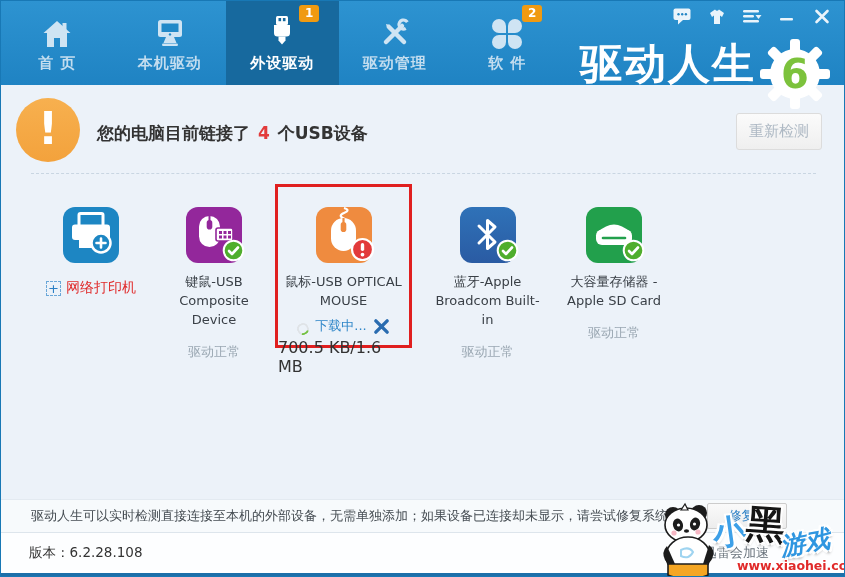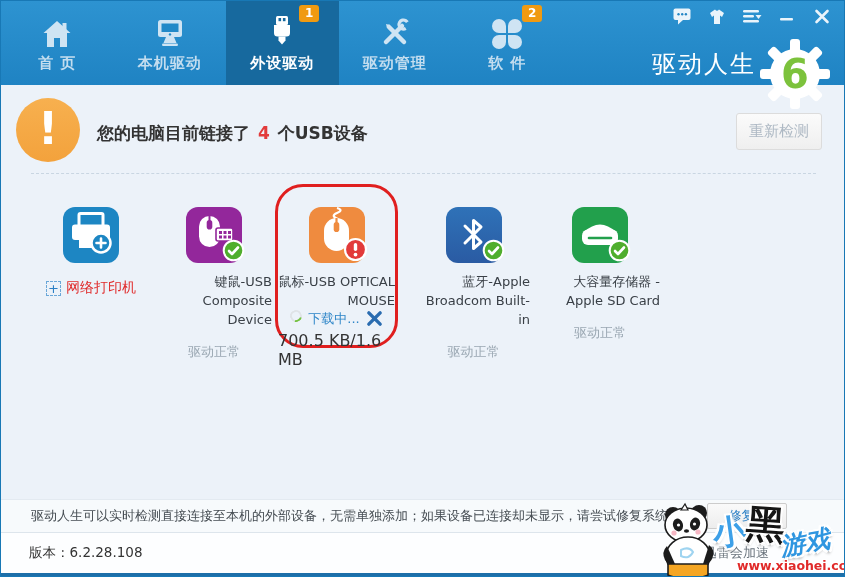--- a/index.html
+++ b/index.html
@@ -21,53 +21,53 @@
   .nav-badge{position:absolute;top:-8px;right:-20px;background:#f09a11;color:#fff;
     font-size:12px;line-height:17px;padding:0 6px;border-radius:3px;font-weight:bold;}
   .petals{width:30px;height:30px;display:grid;grid-template-columns:14px 14px;grid-template-rows:14px 14px;gap:2px;}
   .petal{background:#cfe4f3;}
   .petal.p1{border-radius:50% 50% 0 50%;}
   .petal.p2{border-radius:50% 50% 50% 0;}
   .petal.p3{border-radius:50% 0 50% 50%;}
   .petal.p4{border-radius:0 50% 50% 50%;}
   
   .logo{position:absolute;right:14px;top:28px;display:flex;align-items:center;z-index:6;}
-  .logo-text{color:#fff;font-size:24px;letter-spacing:2px;font-weight:normal;}
+  .logo-text{color:#fff;font-size:42px;letter-spacing:2px;font-weight:bold;}
   .gear{width:70px;height:70px;margin-left:4px;position:relative;top:10px;}
   
   .win-controls{position:absolute;top:6px;right:12px;display:flex;gap:15px;z-index:7;}
   .wc{width:20px;height:18px;display:flex;align-items:center;justify-content:center;cursor:pointer;}
   
   .warn-circle{position:absolute;left:15px;top:97px;width:64px;height:64px;border-radius:50%;
     background:linear-gradient(180deg,#f7b04f,#f3a23c);color:#fff;font-size:44px;font-weight:bold;
     text-align:center;line-height:62px;}
   .banner-text{position:absolute;left:96px;top:121px;font-size:17px;font-weight:bold;color:#333;}
   .banner-count{color:#e23b3b;padding:0 2px;}
   .redetect-btn{position:absolute;right:22px;top:112px;width:86px;height:37px;
     background:linear-gradient(180deg,#fbfbfb,#efefef);border:1px solid #dcdcdc;border-radius:3px;
     color:#aeb9c4;font-size:15px;font-family:inherit;cursor:pointer;}
   .dashed-sep{position:absolute;left:30px;right:28px;top:172px;border-top:1px dashed #c9d6e2;}
   
   .devices{position:absolute;left:28px;top:183px;display:flex;align-items:flex-start;}
   .cell{display:flex;flex-direction:column;align-items:center;padding-top:20px;
     border:3px solid transparent;cursor:pointer;}
-  .c1{width:124px;} .c2{width:122px;} .c3{width:123px;height:164px;border-color:#e01f1f;border-radius:28px;}
+  .c1{width:124px;} .c2{width:122px;} .c3{width:137px;height:164px;border-color:#e01f1f;}
   .c4{width:119px;margin-left:16px;} .c5{width:126px;margin-left:4px;}
   .tile{width:56px;height:56px;border-radius:12px;position:relative;flex:none;}
   .tile.blue{background:#1d86c3;} .tile.purple{background:#93279b;}
   .tile.orange{background:#ef8b3f;} .tile.bt{background:linear-gradient(180deg,#2f72b8,#2a5ba3);}
   .tile.green{background:#22a04c;}
   .corner-badge{position:absolute;right:-3px;bottom:-3px;}
-  .dev-name{margin-top:9px;font-size:13px;color:#3a4047;text-align:right;line-height:19px;width:100%;}
+  .dev-name{margin-top:9px;font-size:13px;color:#3a4047;text-align:center;line-height:19px;width:100%;}
   .dev-status{margin-top:14px;font-size:13px;color:#9ba8b3;}
   .add-row{margin-top:16px;display:flex;align-items:center;gap:5px;}
   .add-box{width:15px;height:15px;border:1px dashed #6aa7d8;color:#2a7fc5;font-size:13px;
     line-height:13px;text-align:center;}
   .printer-name{color:#e02b2b;font-size:14px;}
-  .dl-row{display:flex;align-items:flex-start;gap:6px;}
+  .dl-row{margin-top:7px;display:flex;align-items:flex-end;gap:6px;}
   .spinner{width:12px;height:12px;border-radius:50%;border:2px solid #dfe3e7;
     border-bottom-color:#74c141;transform:rotate(-30deg);}
   .dl-text{color:#2e86c8;font-size:13px;}
   .dl-cancel{display:flex;cursor:pointer;}
   .progress{font-size:16px;color:#333;margin-top:3px;}
   
   .tip-row{position:absolute;left:0;right:0;bottom:44px;height:33px;background:#f7fafc;
     border-top:1px solid #e3eaf1;display:flex;align-items:center;padding-left:30px;
     font-size:13px;color:#454c52;}
   .repair-btn{margin-left:9px;width:80px;height:26px;background:linear-gradient(180deg,#fafafa,#ededed);

